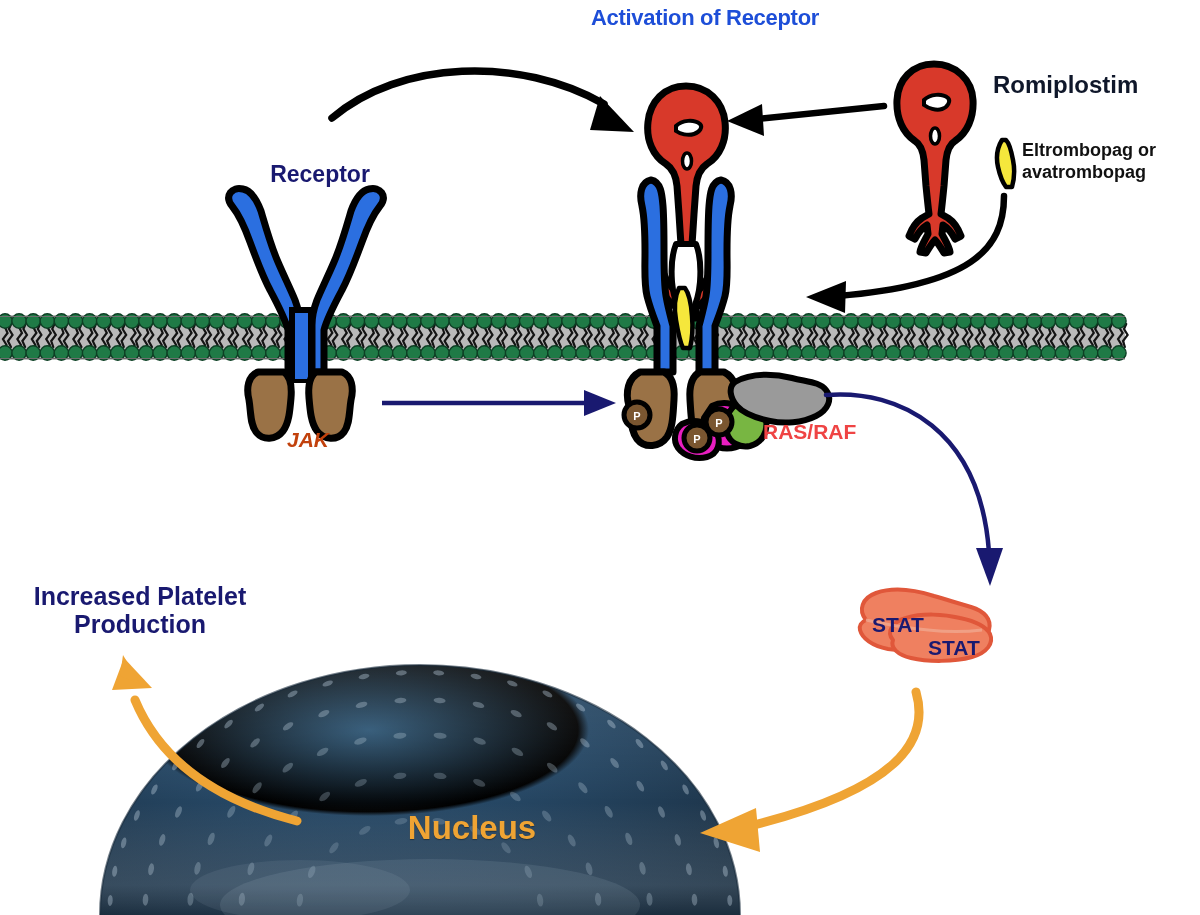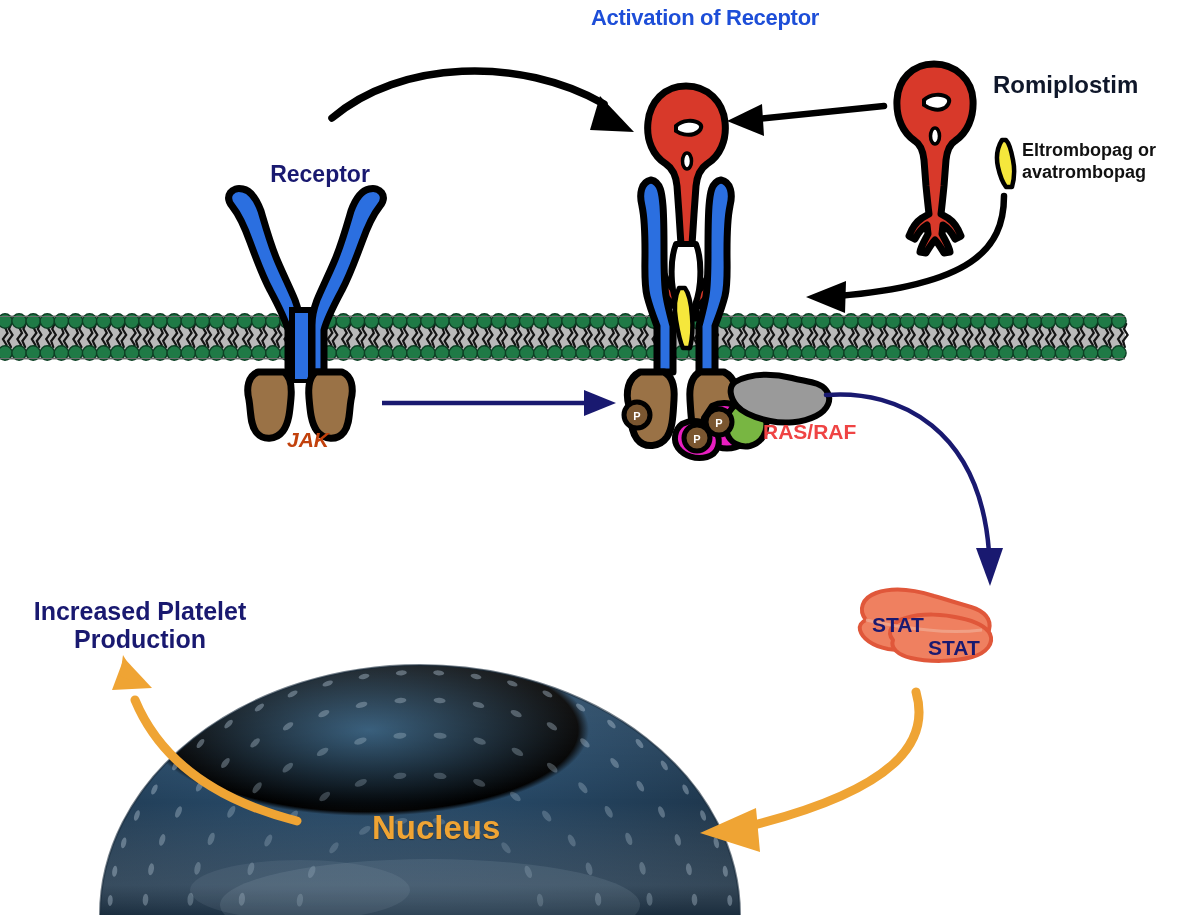--- a/index.html
+++ b/index.html
@@ -6,22 +6,22 @@
   body{width:1200px;height:915px;overflow:hidden;font-family:"Liberation Sans",sans-serif;}
   #stage{position:relative;width:1200px;height:915px;background:#fff;}
   svg.layer{position:absolute;left:0;top:0;width:1200px;height:915px;}
   .lbl{position:absolute;font-family:"Liberation Sans",sans-serif;font-weight:bold;line-height:1.12;}
   #title{left:560px;top:6px;width:290px;text-align:center;font-size:22px;color:#1d4ed8;letter-spacing:-0.3px;}
   #tpo-label{left:205px;top:136px;width:230px;text-align:center;font-size:23px;color:#191970;}
   #jak-label{left:248px;top:428px;width:120px;text-align:center;font-size:21px;color:#c2410c;font-style:italic;}
   #rasraf-label{left:763px;top:420px;font-size:21px;color:#ef4444;}
   #romi-label{left:993px;top:72px;font-size:24px;color:#0f172a;}
   #elt-label{left:1022px;top:140px;font-size:18px;color:#111;width:180px;line-height:1.2;}
-  #ipp-label{left:12px;top:582px;width:256px;text-align:center;font-size:25px;color:#191970;margin-top:15px;}
-  #nucleus-label{left:372px;top:810px;width:200px;font-size:33px;color:#efa434;
+  #ipp-label{left:12px;top:582px;width:256px;text-align:center;font-size:25px;color:#191970;}
+  #nucleus-label{left:372px;top:810px;width:200px;text-align:center;font-size:33px;color:#efa434;
       text-shadow:0 1px 1px rgba(0,0,0,.35);}
   #stat1{position:absolute;left:872px;top:613px;font-size:21px;font-weight:bold;color:#191970;}
   #stat2{position:absolute;left:928px;top:636px;font-size:21px;font-weight:bold;color:#191970;}
   .pch{font-size:11px;font-weight:bold;fill:#ffffff;font-family:"Liberation Sans",sans-serif;}
 </style>
 </head>
 <body>
 
 <div id="stage">
 

